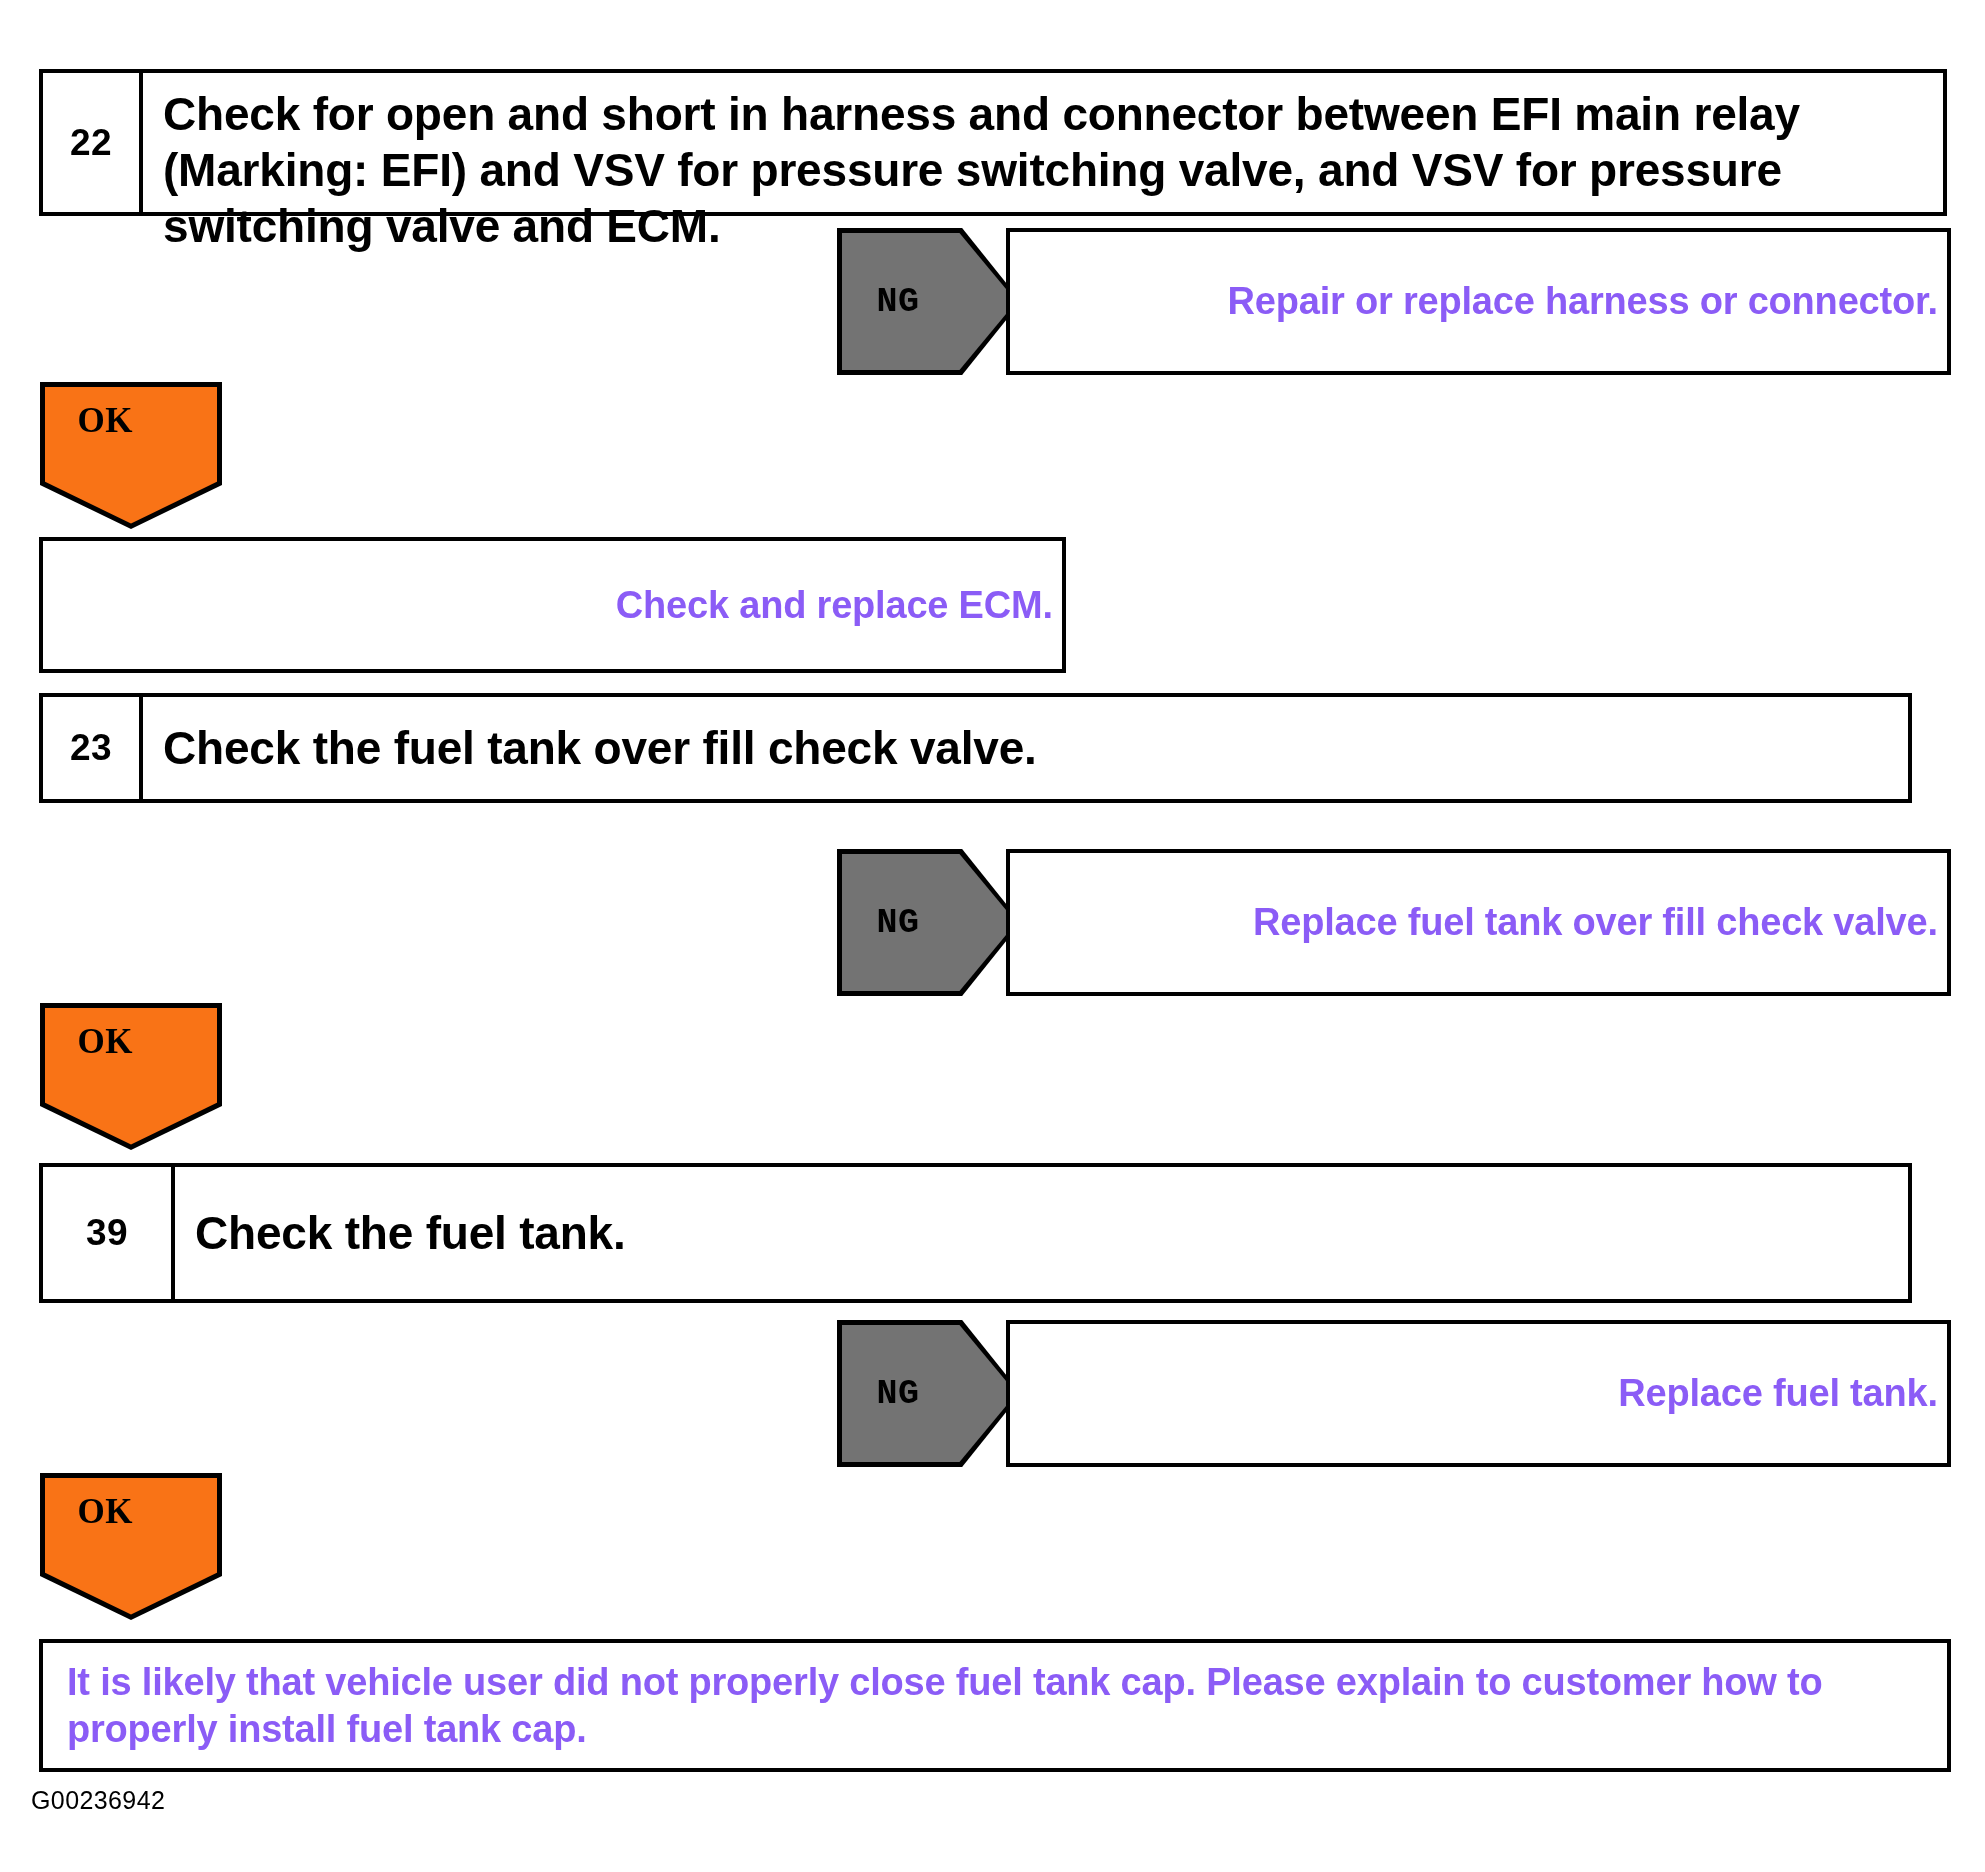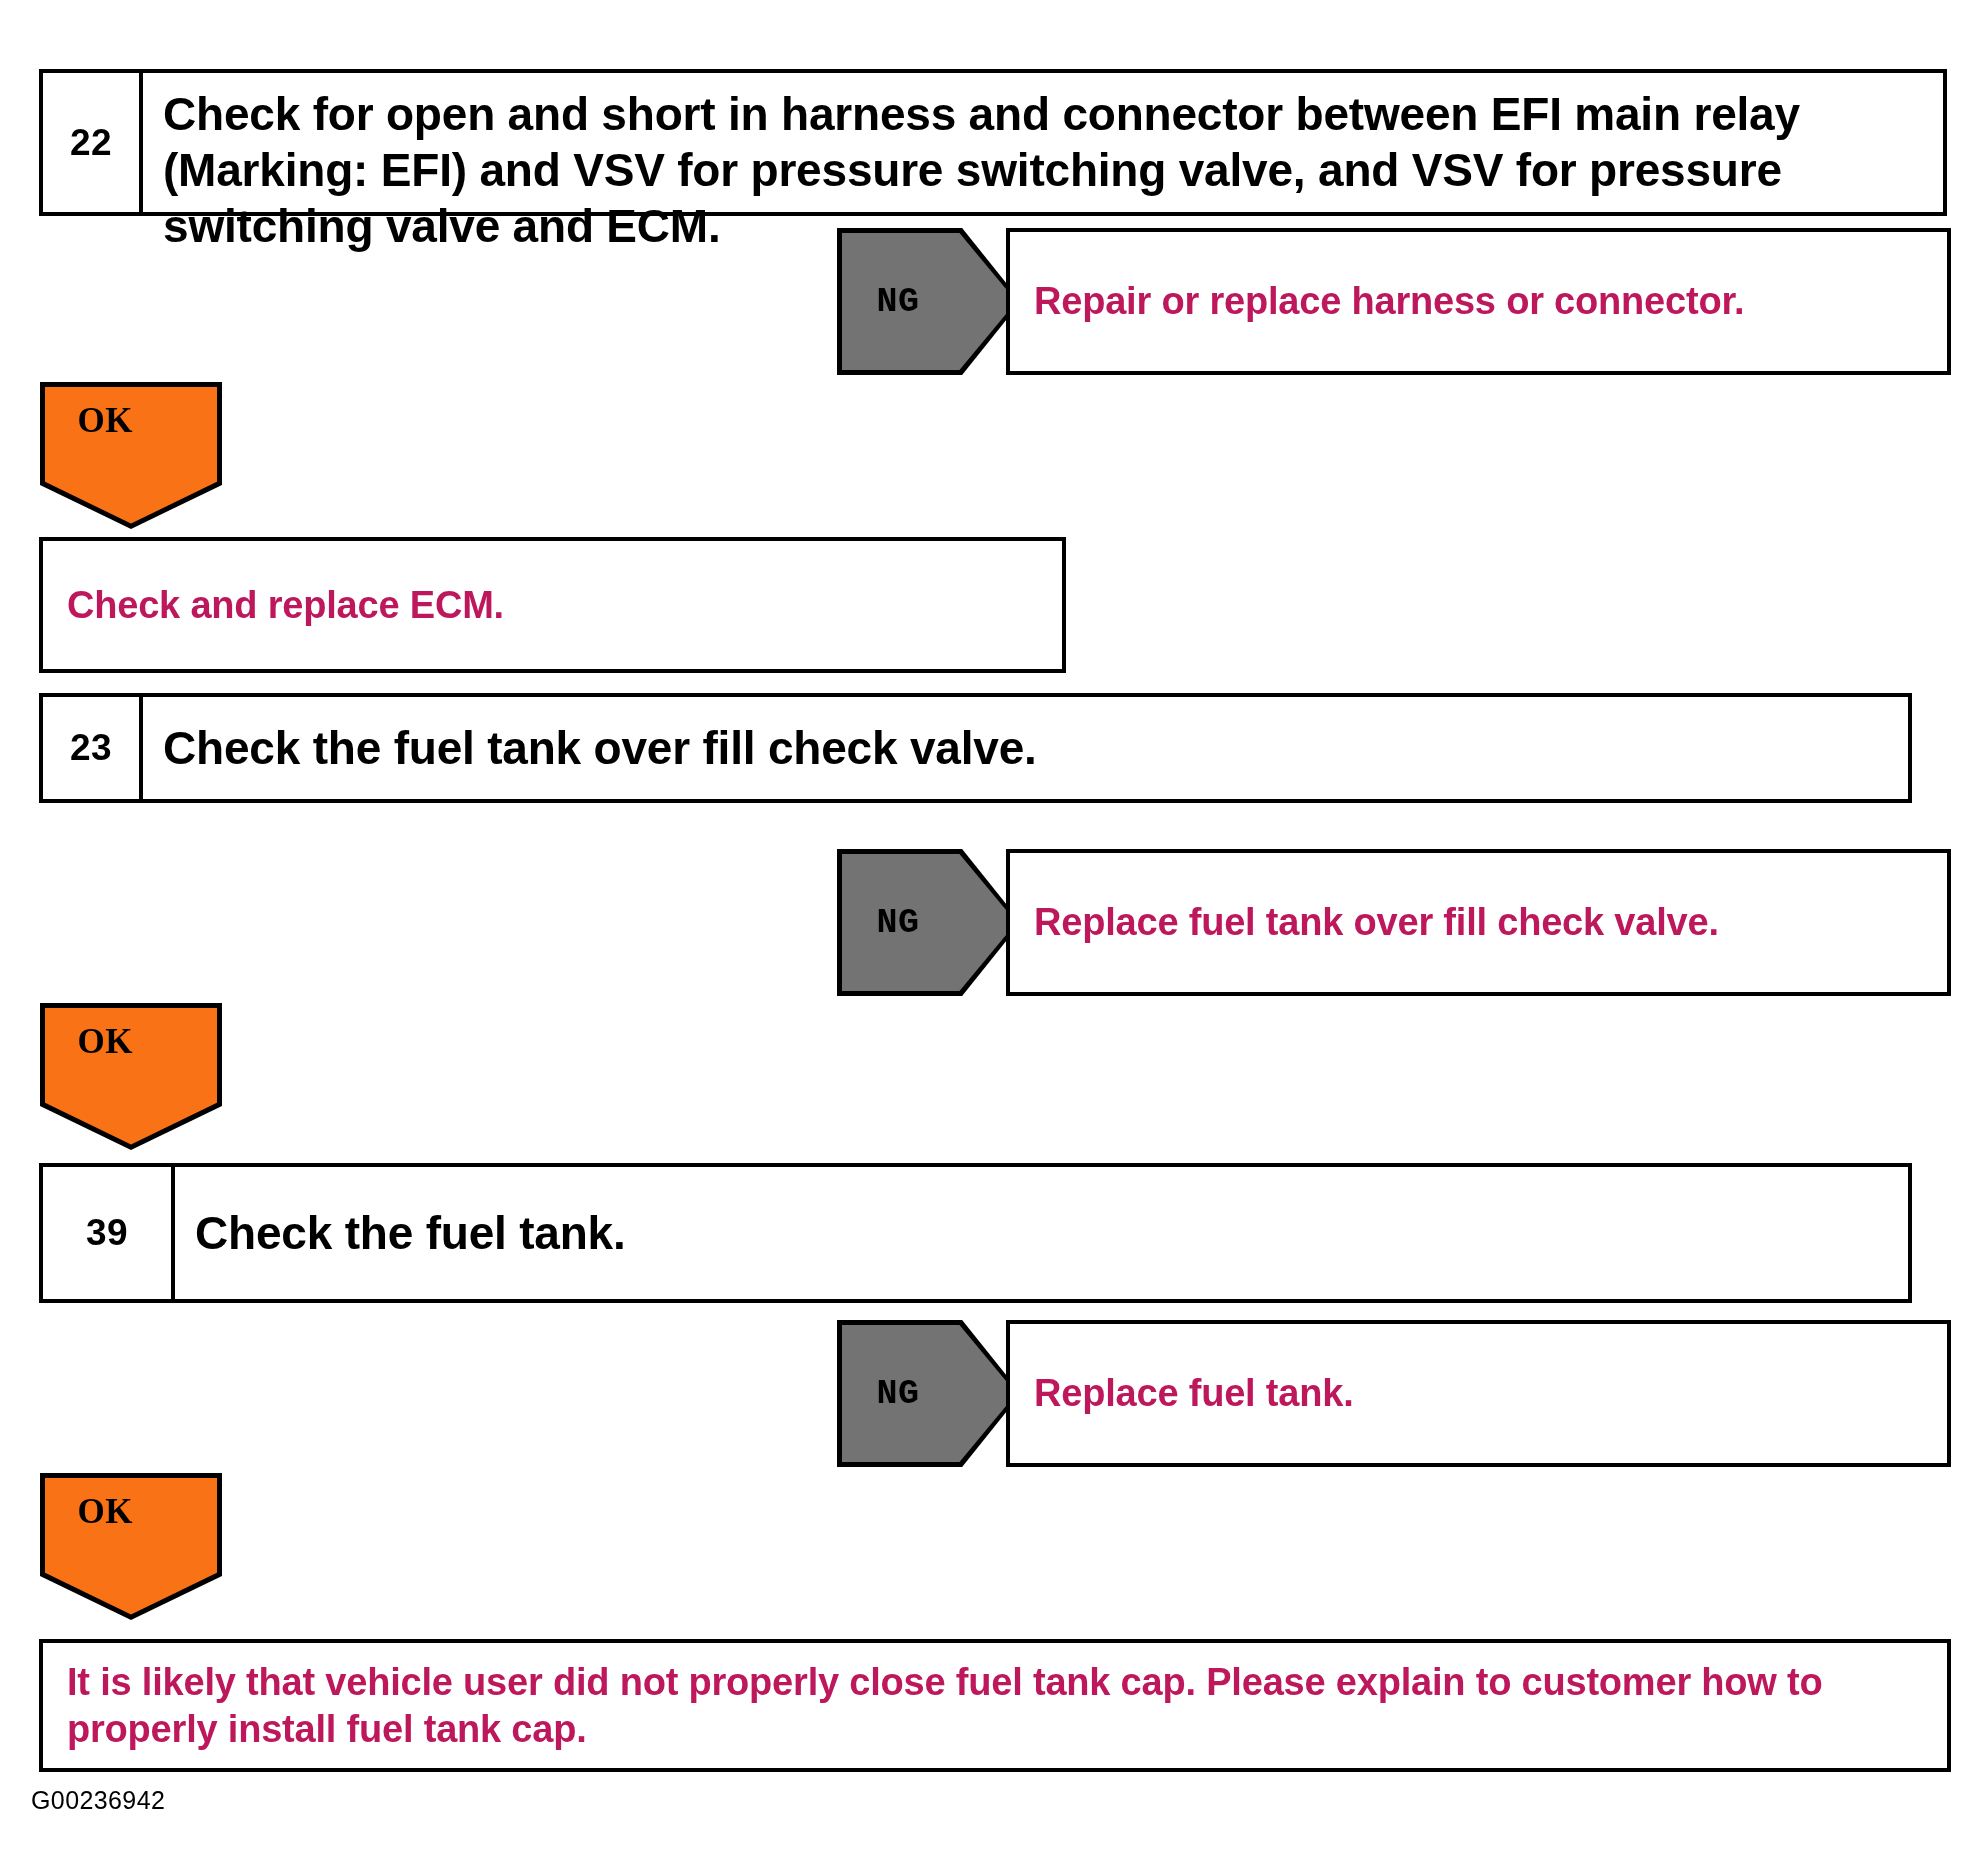--- a/index.html
+++ b/index.html
@@ -16,20 +16,21 @@
     width: 1985px;
     height: 1872px;
     background: #ffffff;
     overflow: hidden;
   }
 
   
   .node {
     position: absolute;
     box-sizing: border-box;
+    justify-content: flex-end;
   }
 
   
   .step-box {
     border: 4.6px solid #000;
     background: #fff;
     display: flex;
     align-items: stretch;
   }
   .step-num {
@@ -62,21 +63,21 @@
   
   .plain-box {
     border: 4.6px solid #000;
     background: #fff;
     display: flex;
     align-items: center;
     padding: 0 9.2px 0 24px;
     font-weight: bold;
     font-size: 38px;
     line-height: 1.22;
-    color: #be185d;
+    color: #8b5cf6;
     letter-spacing: -0.2px;
   }
   .plain-box.multiline {
     align-items: center;
   }
 
   
   .ng-tag {
     background: #000;
     -webkit-clip-path: polygon(0 0, 68% 0, 100% 50%, 68% 100%, 0 100%);

